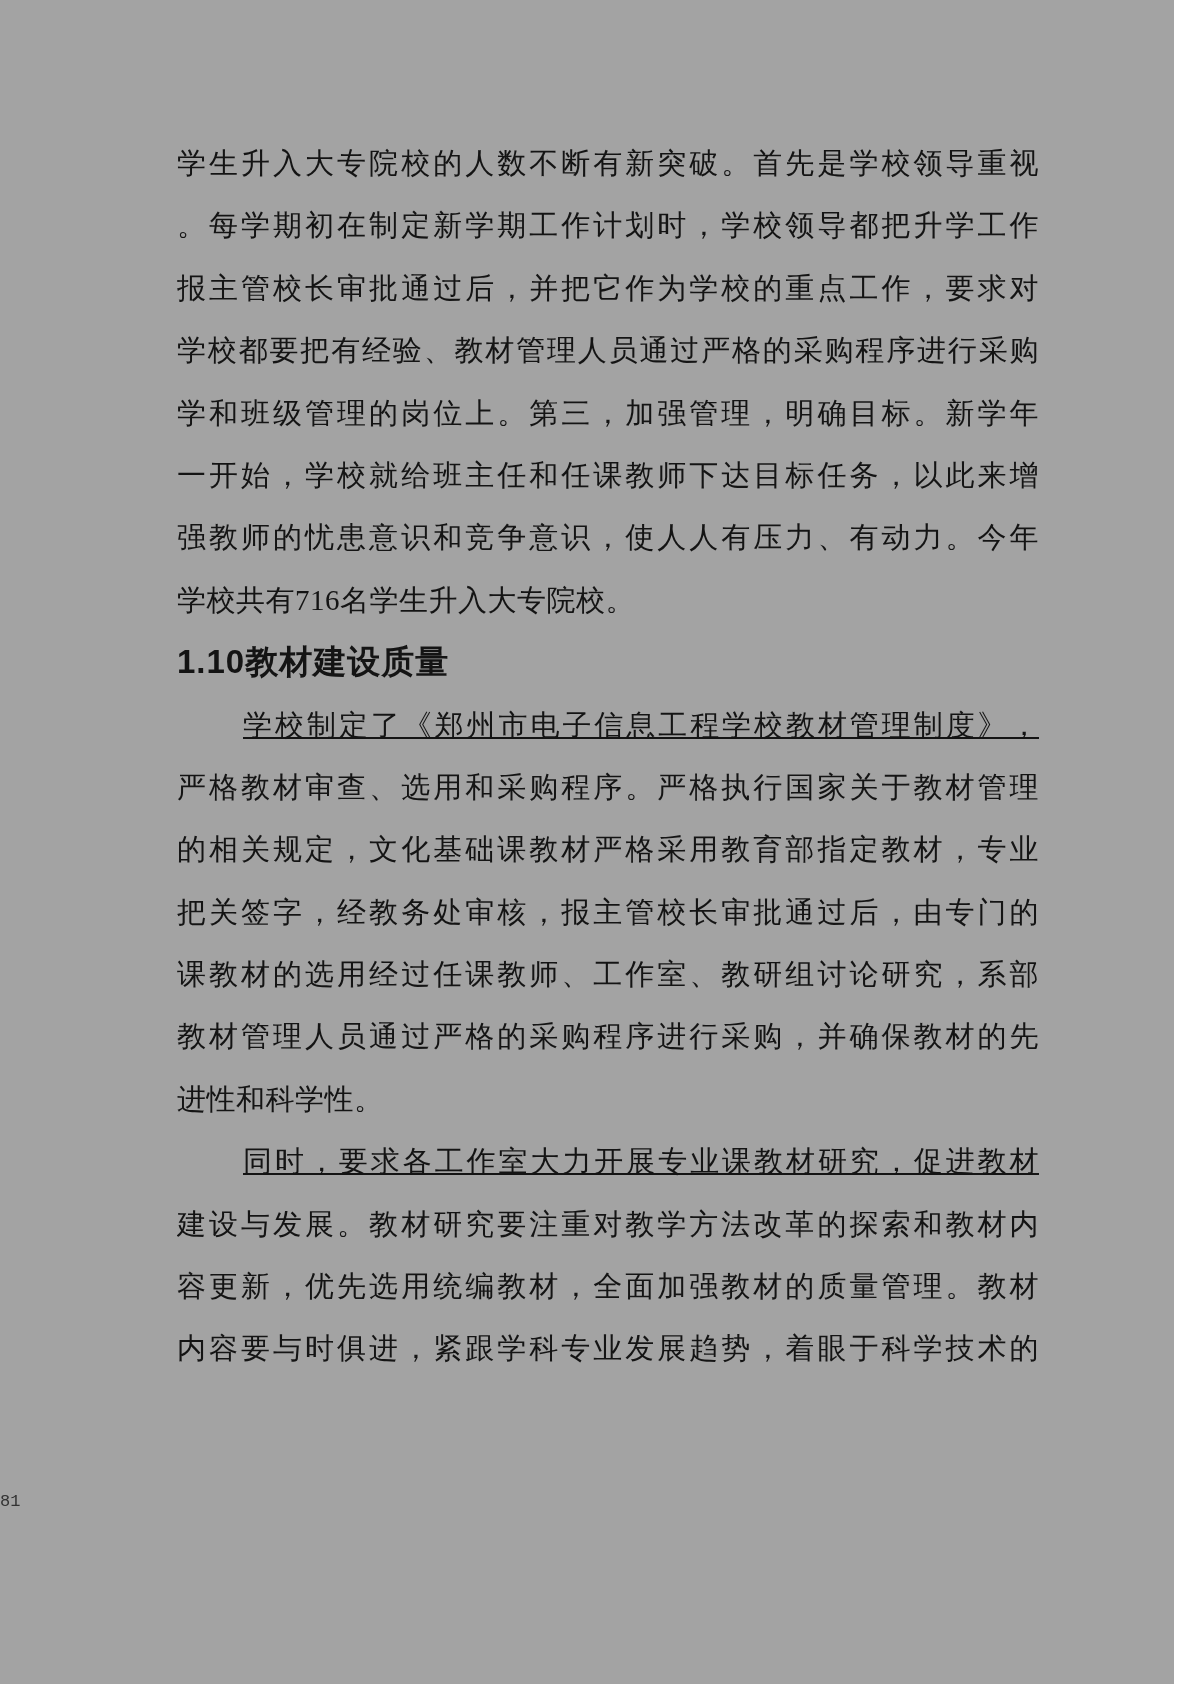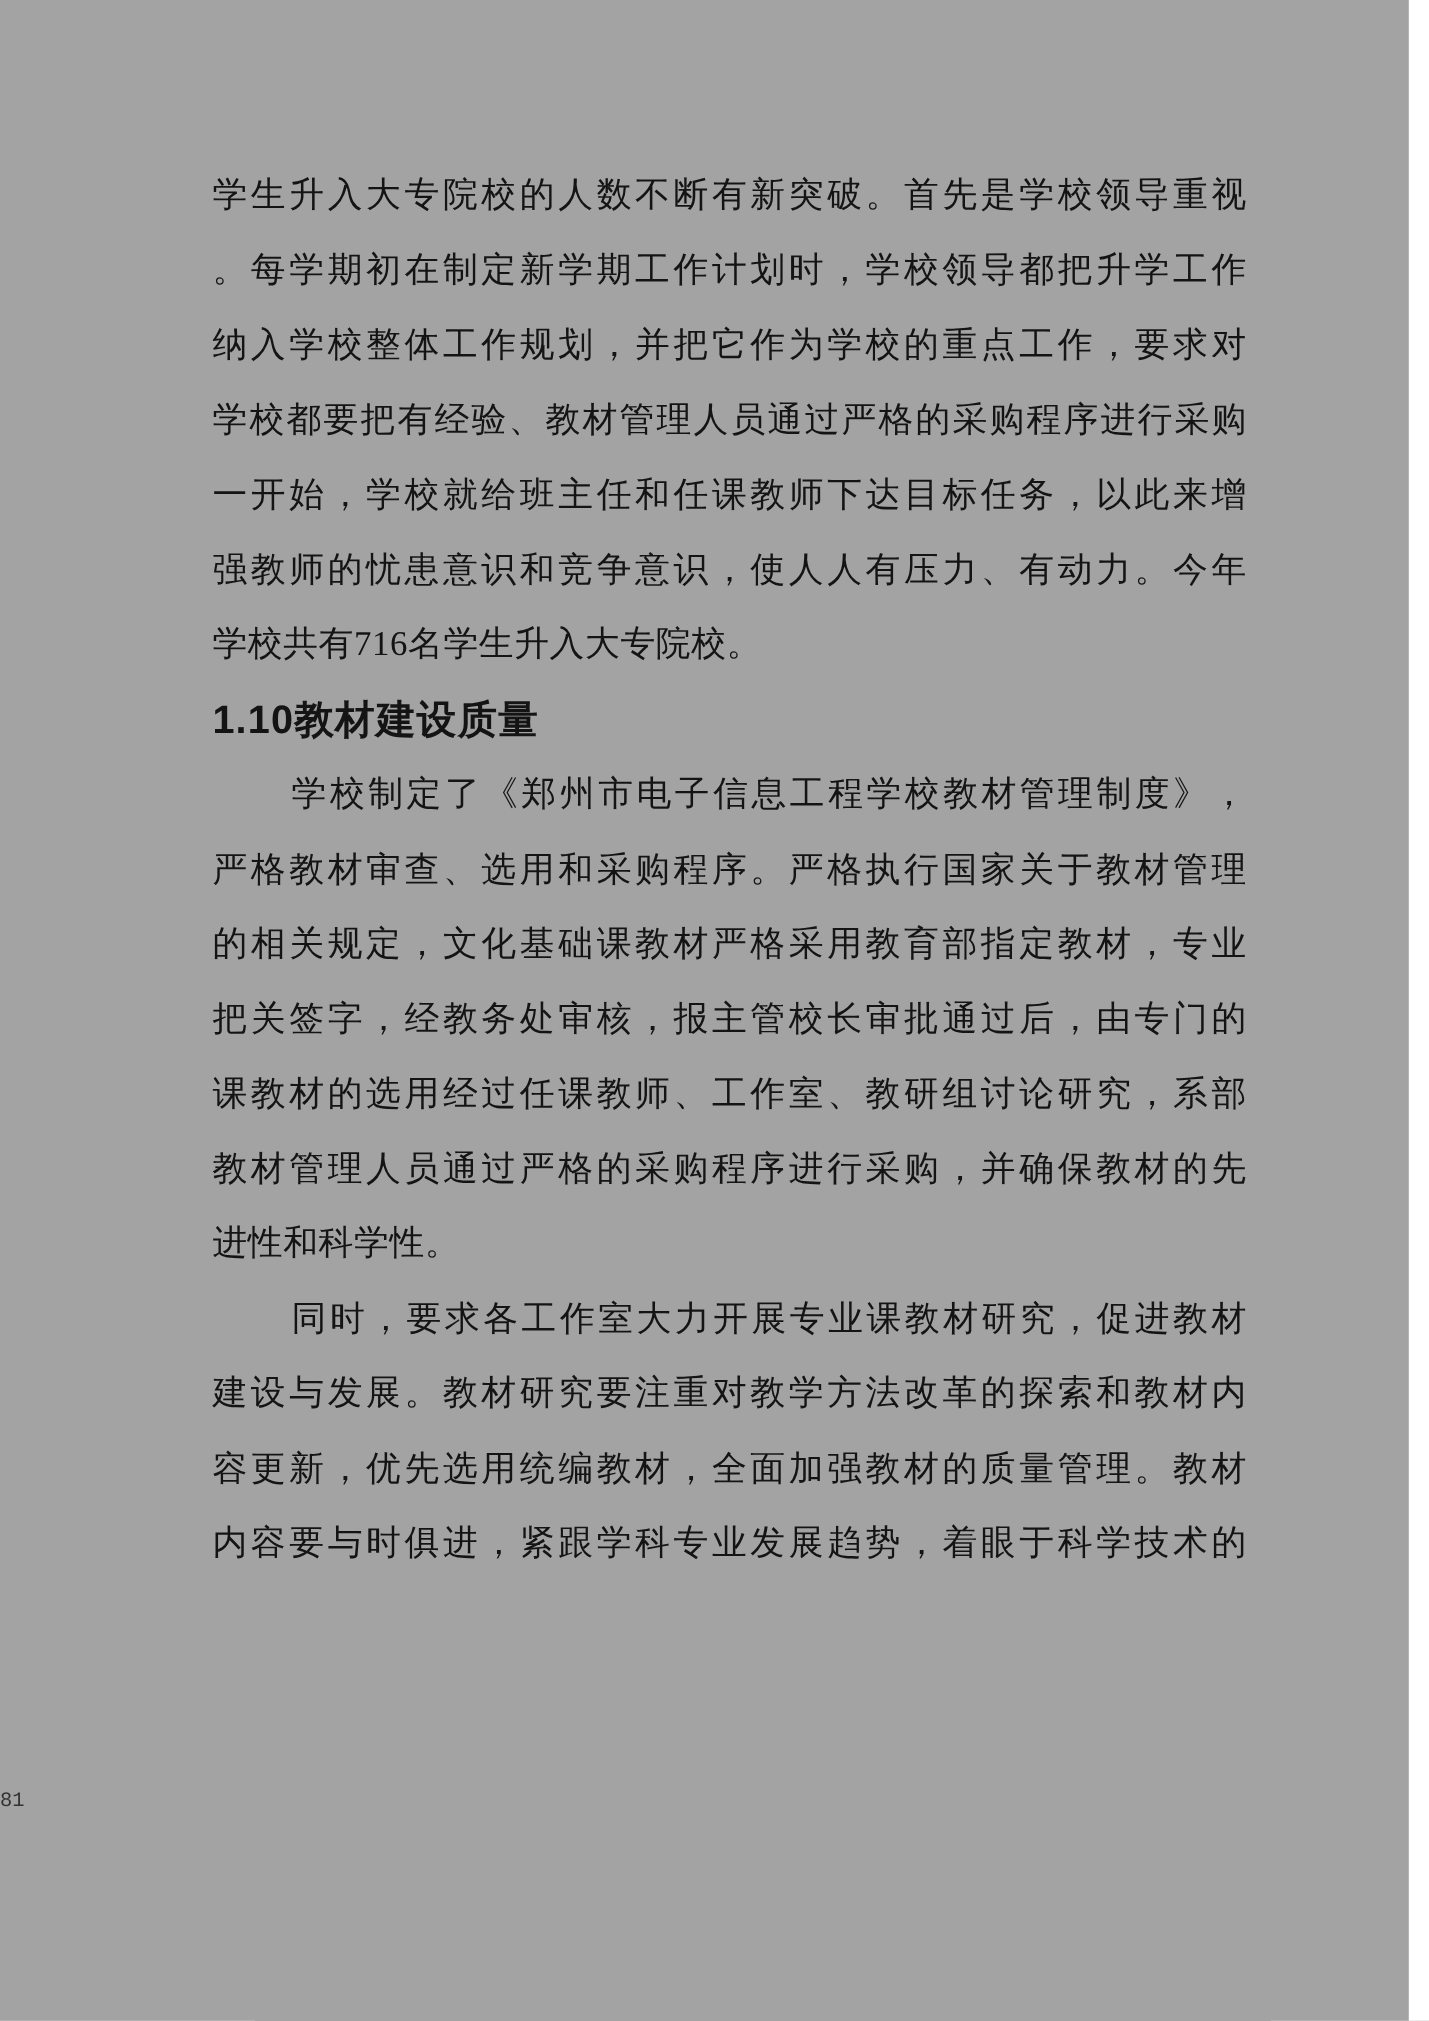--- a/index.html
+++ b/index.html
@@ -28,20 +28,21 @@
     text-align: justify;
     
     text-align-last: justify;
     text-justify: inter-character;
   }
   .line.last {
     text-align-last: left;
   }
   .line.indent {
     padding-left: 66px;
+    text-decoration: underline;
   }
   .heading {
     height: 62.4px;
     line-height: 62.4px;
     font-family: "Liberation Sans", "DejaVu Sans", sans-serif;
     font-weight: 700;
     font-size: 33px;
     letter-spacing: 1px;
     text-align: left;
     text-align-last: left;
@@ -63,22 +64,23 @@
 </head>
 <body>
 
 <div class="page">
 
   <div class="text-block">
 
     <div>
       <div class="line">学生升入大专院校的人数不断有新突破。首先是学校领导重视</div>
       <div class="line">。每学期初在制定新学期工作计划时，学校领导都把升学工作</div>
-      <div class="line">纳入学校整体工作规划，并把它作为学校的重点工作，要求对</div>
+      <div class="line">报主管校长审批通过后，并把它作为学校的重点工作，要求对</div>
       <div class="line">学校都要把有经验、教材管理人员通过严格的采购程序进行采购</div>
+      <div class="line">学和班级管理的岗位上。第三，加强管理，明确目标。新学年</div>
       <div class="line">一开始，学校就给班主任和任课教师下达目标任务，以此来增</div>
       <div class="line">强教师的忧患意识和竞争意识，使人人有压力、有动力。今年</div>
       <div class="line last">学校共有716名学生升入大专院校。</div>
     </div>
 
     <div class="heading">
       <span class="section-number">1.10</span><span class="section-title">教材建设质量</span>
     </div>
 
     <div>

